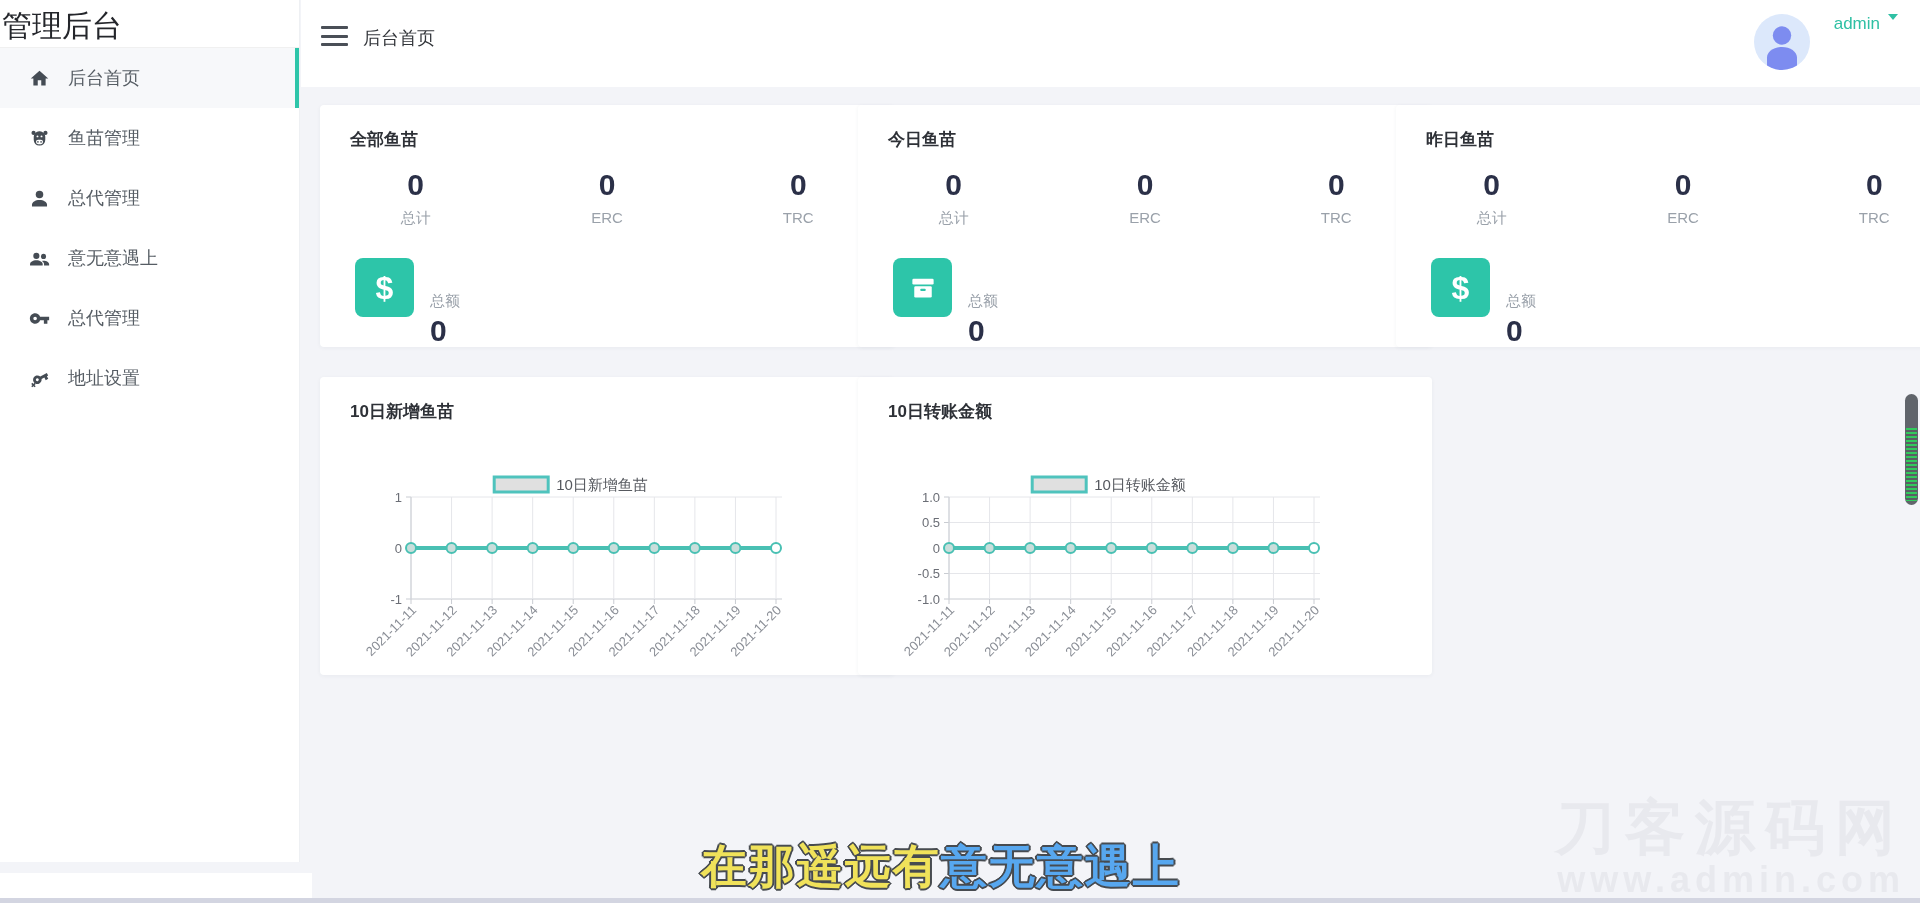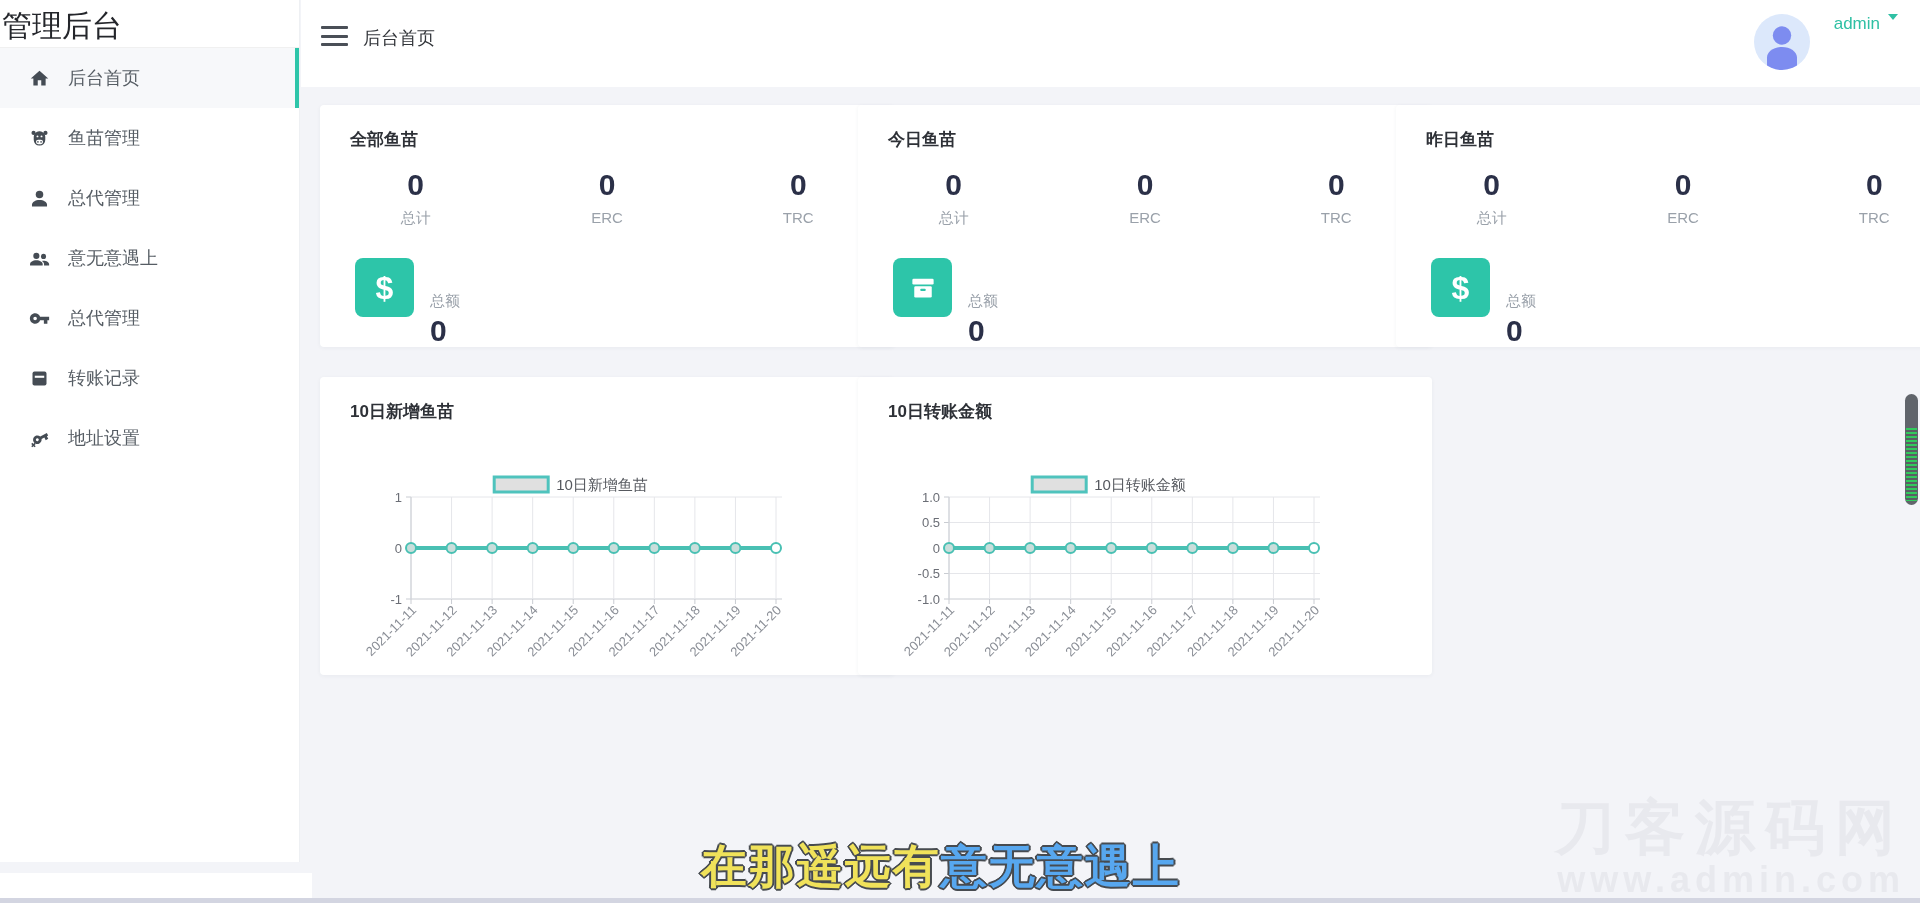--- a/index.html
+++ b/index.html
@@ -149,27 +149,20 @@
     <span class="nav-label">意无意遇上</span>
   </div>
 
   <div class="nav-item">
     <svg class="nav-icon" viewBox="0 0 24 24">
       <path d="M12.65 10C11.83 7.67 9.61 6 7 6c-3.31 0-6 2.69-6 6s2.69 6 6 6c2.61 0 4.83-1.67 5.65-4H17v4h4v-4h2v-4H12.65zM7 14c-1.1 0-2-.9-2-2s.9-2 2-2 2 .9 2 2-.9 2-2 2z"></path>
     </svg>
     <span class="nav-label">总代管理</span>
   </div>
 
-  <div class="nav-item">
-    <svg class="nav-icon" viewBox="0 0 24 24">
-      <rect x="4" y="4" width="16" height="16" rx="2.2"></rect>
-      <rect x="6.6" y="8.8" width="10.8" height="2.4" fill="#fff"></rect>
-    </svg>
-    <span class="nav-label">转账记录</span>
-  </div>
 
   <div class="nav-item">
     <svg class="nav-icon" viewBox="0 0 24 24">
       <g transform="rotate(-28 12 10) translate(2.5 2) scale(0.82)">
         <path d="M12.65 10C11.83 7.67 9.61 6 7 6c-3.31 0-6 2.69-6 6s2.69 6 6 6c2.61 0 4.83-1.67 5.65-4H17v4h4v-4h2v-4H12.65zM7 14c-1.1 0-2-.9-2-2s.9-2 2-2 2 .9 2 2-.9 2-2 2z"></path>
       </g>
       <path d="M3.2 17.6 7 21.4 M7 17.6 3.2 21.4" stroke="#454c54" stroke-width="1.8" fill="none"></path>
     </svg>
     <span class="nav-label">地址设置</span>
   </div>

